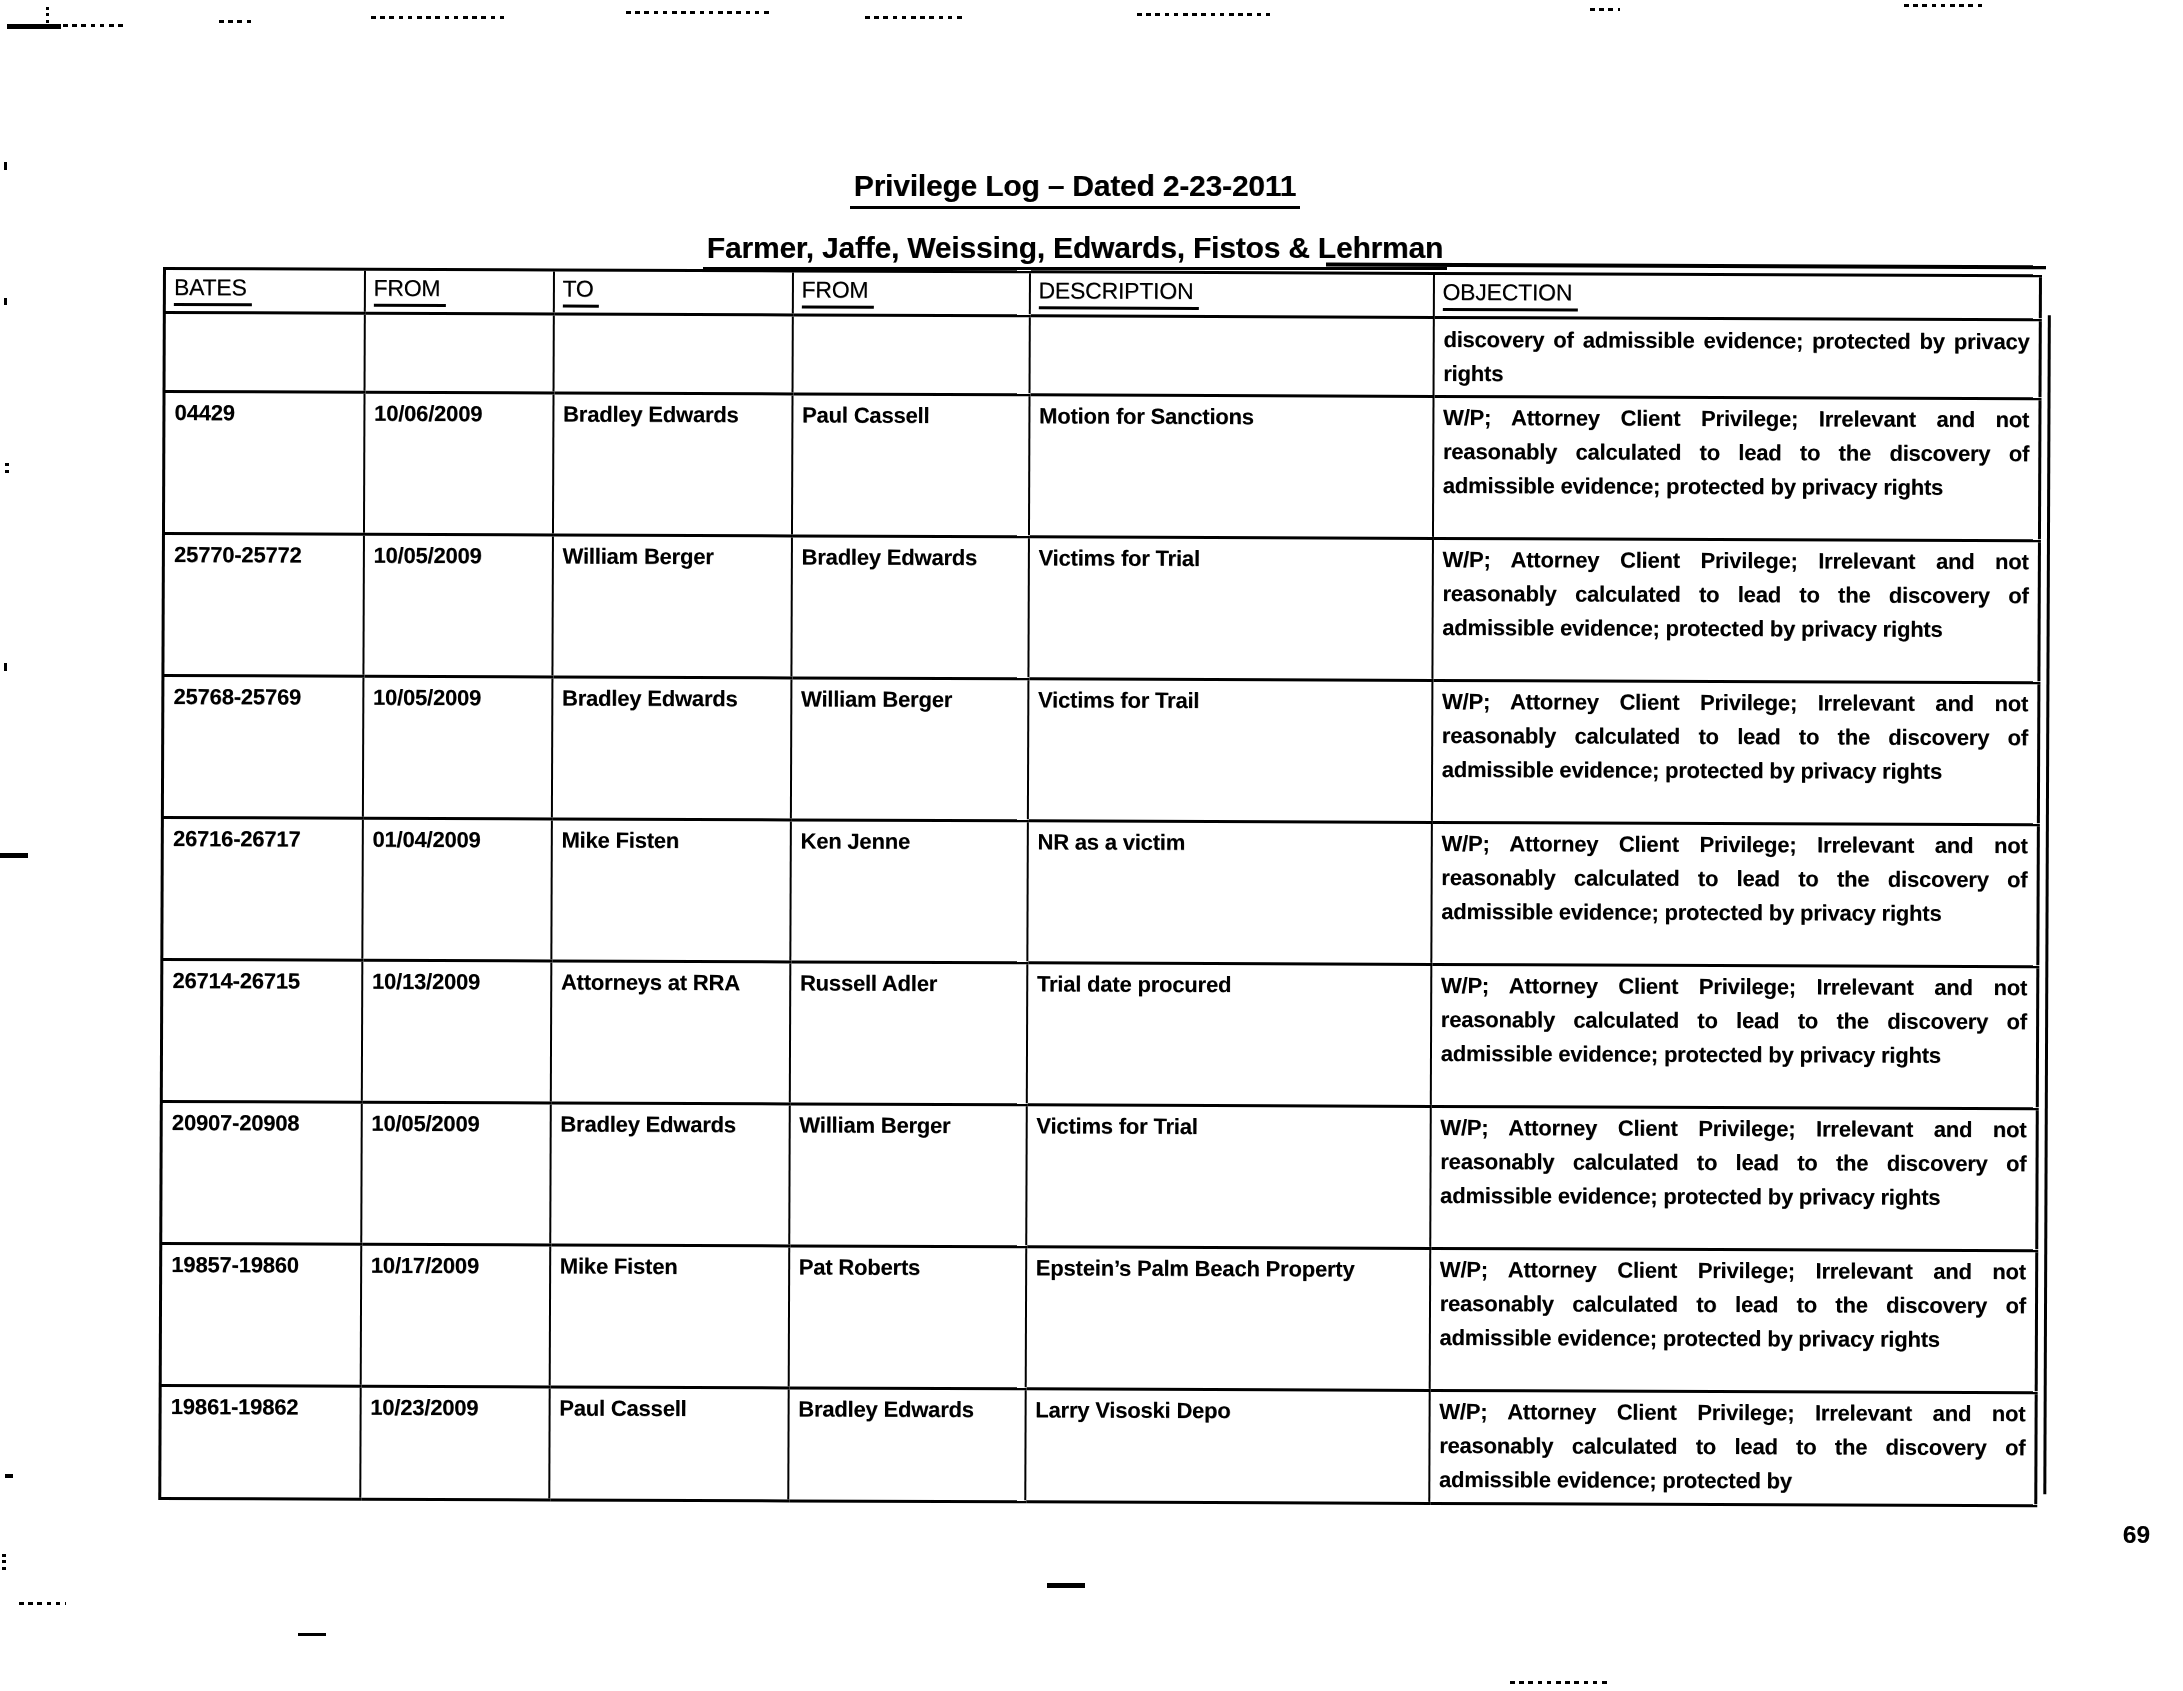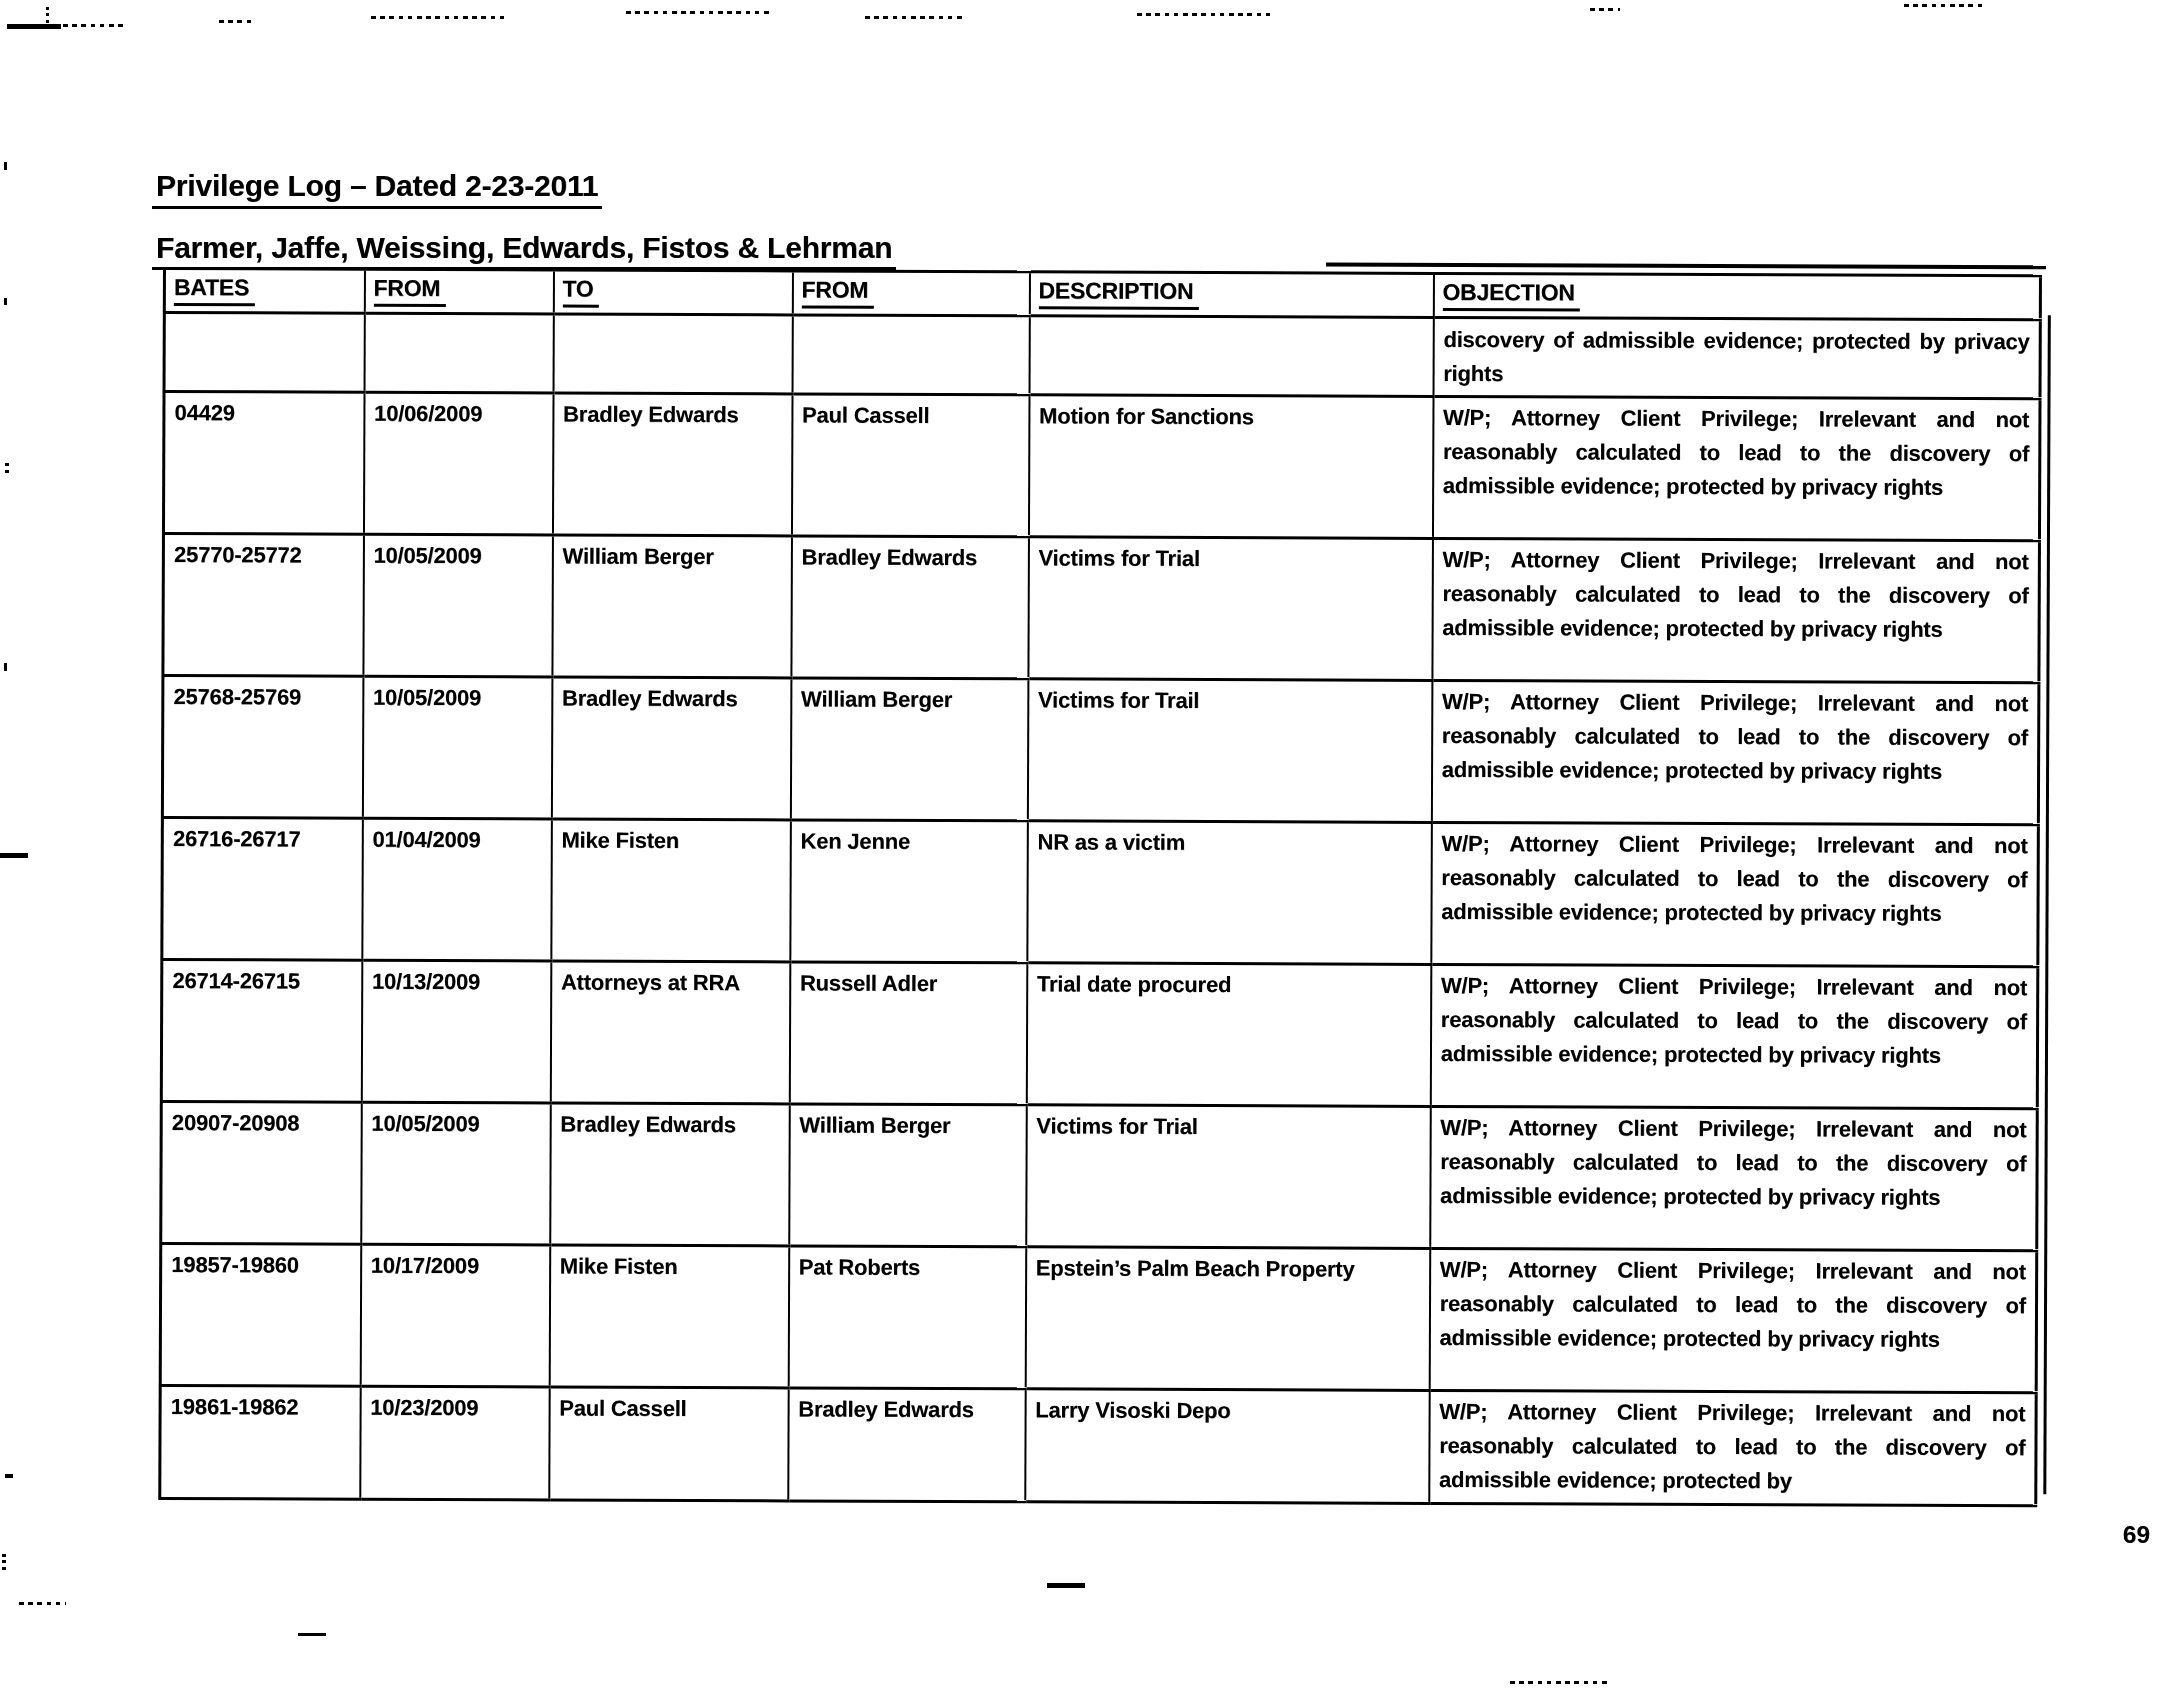--- a/index.html
+++ b/index.html
@@ -1,35 +1,35 @@
 <!DOCTYPE html>
 <html style="font-size:10.6px"><head>
 <meta charset="utf-8">
 <style>
   html,body{margin:0;padding:0;background:#fff;}
   body{width:2183px;height:1691px;font-family:"Liberation Sans",sans-serif;color:#000;}
   .page{position:relative;width:2183px;height:1691px;background:#ffffff;overflow:hidden;}
 
   
-  .titles{position:absolute;left:152px;top:169px;width:1846px;}
+  .titles{position:absolute;left:152px;top:169px;width:1846px;text-align:center;}
   .tline{display:block;}
   .t1,.t2{display:inline-block;font-size:30px;font-weight:700;letter-spacing:-0.2px;
           border-bottom:3.3px solid #000;padding:0 4px 2.6px 4px;
           text-shadow:0.4px 0.4px 0 rgba(0,0,0,0.45);}
   .tline + .tline{margin-top:22px;}
 
   
   .table-wrap{position:absolute;left:163px;top:267px;width:1875px;
               transform:rotate(0.22deg);transform-origin:0 0;}
   table.plog{border-collapse:collapse;table-layout:fixed;width:1875px;
              border:3.3px solid #000;}
   table.plog th,table.plog td{border-style:solid;border-color:#000;
              border-width:3.3px 2px;vertical-align:top;overflow:hidden;}
   table.plog th{text-align:left;padding:4px 8px 5.3px 8px;height:29px;}
-  .hu{display:inline-block;font-size:23px;font-weight:700;letter-spacing:-0.2px;
+  .hu{display:inline-block;font-size:23px;font-weight:400;letter-spacing:-0.2px;
       border-bottom:3.3px solid #000;padding:0 5.3px 2px 0;
       text-shadow:0.4px 0.4px 0 rgba(0,0,0,0.45);}
   table.plog td{font-size:22px;font-weight:700;line-height:34px;
       padding:3.3px 9.2px 4px 9.2px;letter-spacing:-0.2px;
       text-shadow:0.3px 0.3px 0 rgba(0,0,0,0.4);}
   td.obj{text-align:justify;}
   tr.cont{height:78px;}
   tr.dr{height:142px;}
   tr.last{height:113px;}
 

